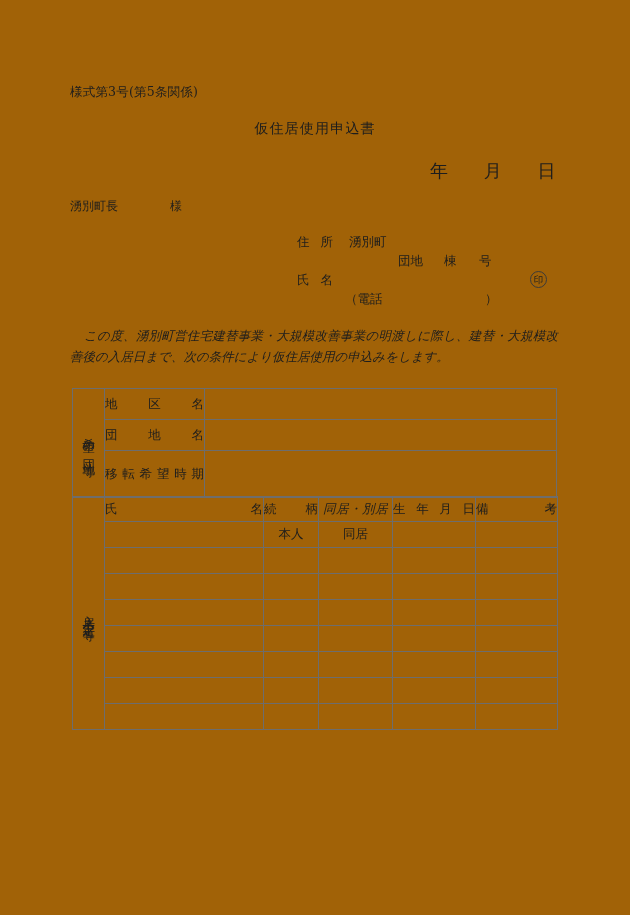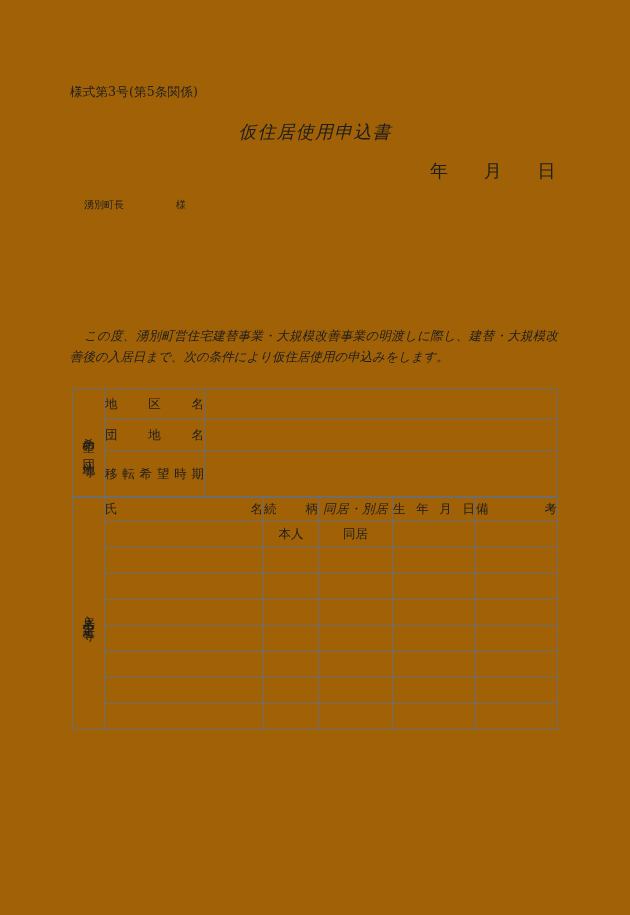--- a/index.html
+++ b/index.html
@@ -31,40 +31,39 @@
     font-size: 12.5px;
     letter-spacing: 0.2px;
   }
 
   
   #doc-title {
     left: 0;
     right: 0;
     top: 120px;
     text-align: center;
-    font-size: 18px;
+    font-size: 14px;
     letter-spacing: 1.2px;
     white-space: nowrap;
-    font-style: italic;
   }
 
   
   #date-line {
     left: 430px;
     top: 159px;
     font-size: 18px;
   }
   #date-line .seg { display: inline-block; width: 48px; text-align: left; }
   #date-line .seg:last-child { width: auto; }
 
   
   #addressee {
-    left: 84px;
+    left: 70px;
     top: 198px;
-    font-size: 10px;
+    font-size: 12px;
   }
   #addressee .honorific { margin-left: 52px; }
 
   
   #applicant-block {
     left: 297px;
     top: 232px;
     font-size: 12.5px;
     line-height: 19px;
   }
@@ -171,20 +170,40 @@
   <div class="abs" id="date-line">
     <span class="seg">年</span>
     <span class="seg">月</span>
     <span class="seg">日</span>
   </div>
 
   <div class="abs" id="addressee">
     <span>湧別町長</span><span class="honorific">様</span>
   </div>
 
+  <div class="abs" id="applicant-block">
+
+    <div id="applicant-address-line">
+      <span class="lbl2">住所</span><span class="town">湧別町</span>
+    </div>
+
+    <div id="applicant-danchi-line">
+      <span class="d1">団地</span><span class="d2">棟</span><span>号</span>
+    </div>
+
+    <div id="applicant-name-line">
+      <span class="lbl2">氏名</span>
+      <span id="seal-mark">印</span>
+    </div>
+
+    <div id="applicant-phone-line">
+      <span>（電話</span><span class="paren-close">）</span>
+    </div>
+
+  </div>
 
   <div class="abs" id="body-paragraph">この度、湧別町営住宅建替事業・大規模改善事業の明渡しに際し、建替・大規模改善後の入居日まで、次の条件により仮住居使用の申込みをします。</div>
 
   <table class="formtable" id="wish-table">
     <colgroup>
       <col style="width:32px">
       <col style="width:100px">
       <col>
     </colgroup>
     <tbody>

